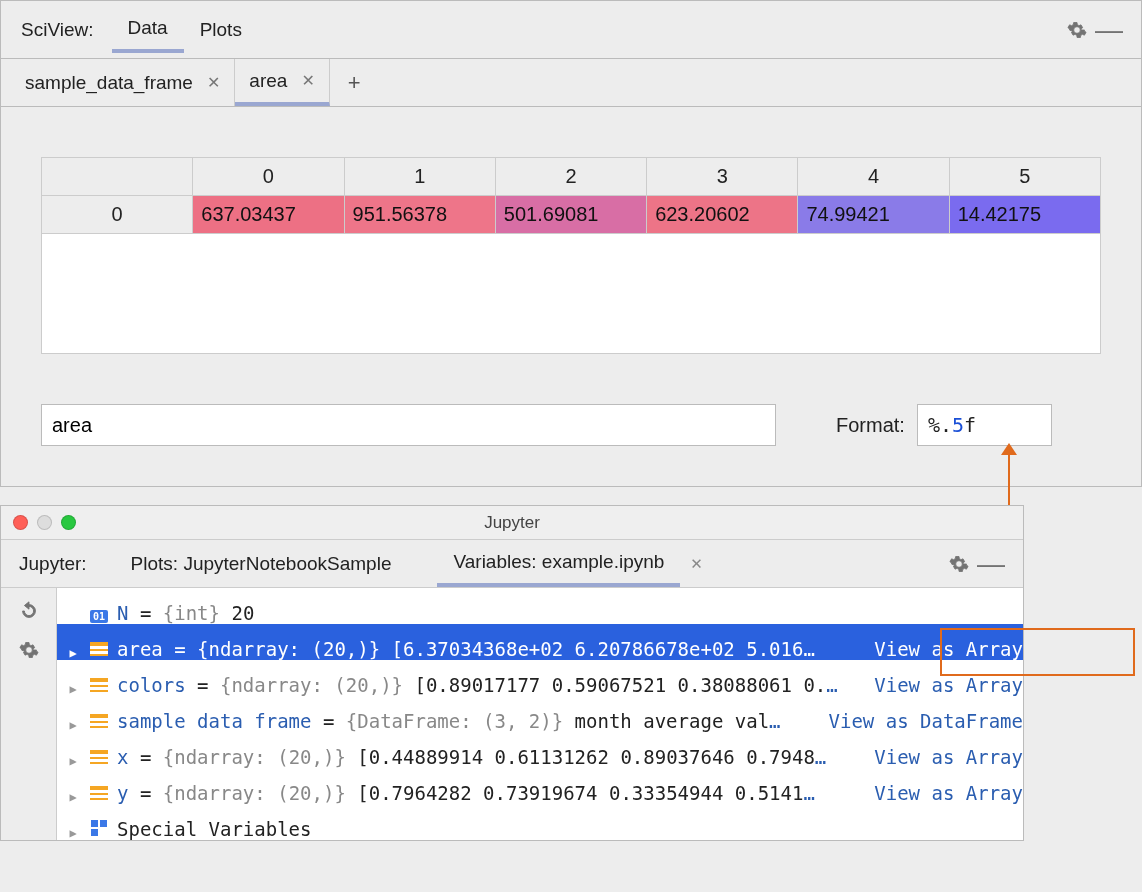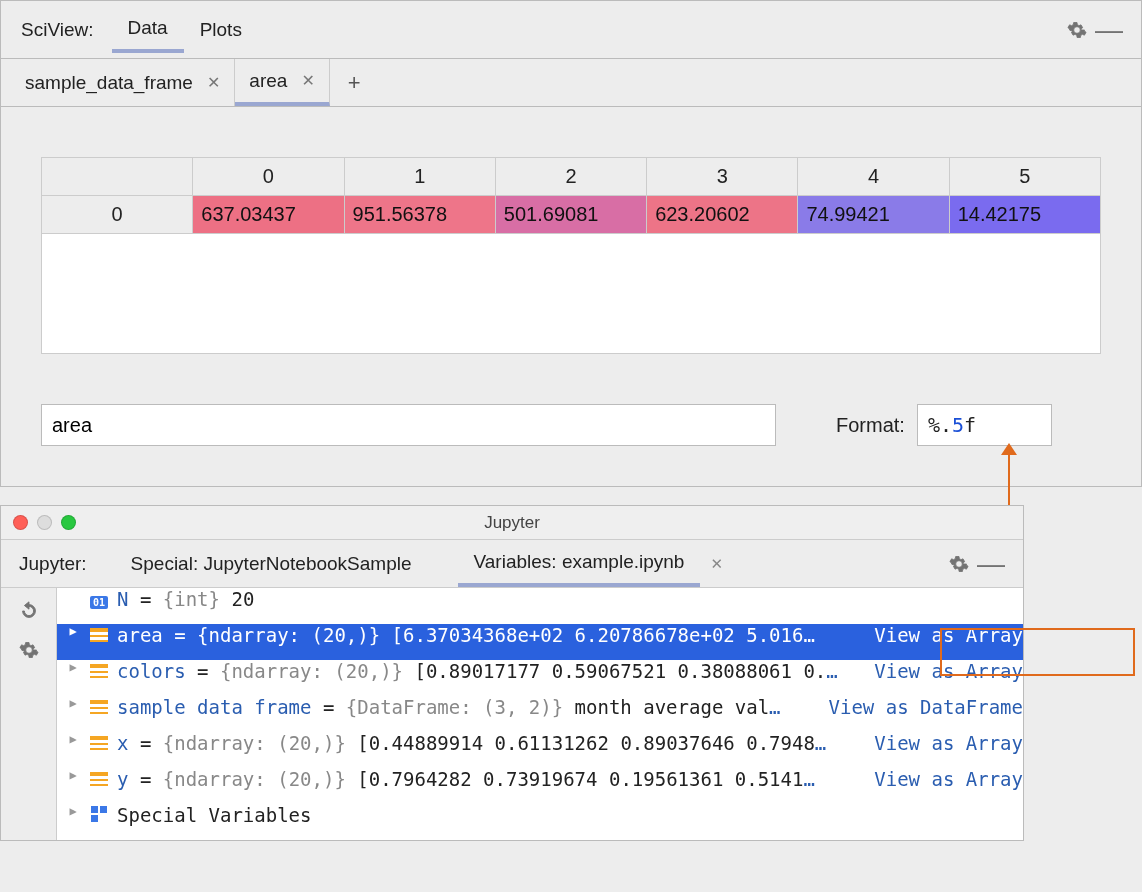--- a/index.html
+++ b/index.html
@@ -184,21 +184,21 @@
   display: flex;
   flex-direction: column;
   align-items: center;
   padding-top: 12px;
   gap: 18px;
 }
 
 .varlist { flex: 1; font-size: 19px; font-family: Menlo, monospace; }
 .varrow {
   display: flex;
-  align-items: flex-start;
+  align-items: flex-end;
   height: 36px;
   padding-left: 8px;
   white-space: nowrap;
   overflow: hidden;
 }
 .varrow.selected { background: #2a61de; color: #fff; }
 .varrow .tri { width: 16px; color: #999; font-size: 12px; text-align:center; }
 .varrow.selected .tri { color: #fff; }
 .varrow .vicon { width: 24px; text-align: center; margin: 0 6px; }
 .var-name { color: #2a5db0; }
@@ -316,21 +316,21 @@
     <div class="traffic">
       <div class="tl red"></div>
       <div class="tl gray"></div>
       <div class="tl green"></div>
     </div>
     <span class="window-title">Jupyter</span>
   </div>
 
   <div class="jupyter-header">
     <span class="jh-label">Jupyter:</span>
-    <span class="jh-tab">Special: JupyterNotebookSample</span>
+    <span class="jh-tab">Plots: JupyterNotebookSample</span>
     <span style="width:30px"></span>
     <span class="jh-tab active">
       <span>Variables: example.ipynb</span>
     </span>
     <span class="jh-close">✕</span>
     <span class="spacer"></span>
     <span class="icon gear">
       <svg width="20" height="20" viewBox="0 0 24 24">
           <path d="M12 8a4 4 0 100 8 4 4 0 000-8zm9 4a7 7 0 01-.1 1.2l2 1.6-2 3.4-2.4-1a7 7 0 01-2 1.2l-.4 2.6h-4l-.4-2.6a7 7 0 01-2-1.2l-2.4 1-2-3.4 2-1.6A7 7 0 013 12a7 7 0 01.1-1.2l-2-1.6 2-3.4 2.4 1a7 7 0 012-1.2L8 3h4l.4 2.6a7 7 0 012 1.2l2.4-1 2 3.4-2 1.6c.1.4.2.8.2 1.2z" fill="#737373"></path>
         </svg>
@@ -419,21 +419,21 @@
       </div>
 
       <div class="varrow">
         <span class="tri">▶</span>
         <span class="vicon"><span class="nd-icon"></span></span>
         <span class="rowtext">
           <span class="var-name">y</span>
           <span class="var-val"> = </span>
           <span class="var-type">{ndarray: (20,)}</span>
           <span class="var-val"> </span>
-          <span class="var-val">[0.7964282  0.73919674 0.19561361 0.5141</span><span class="ellips">…</span>
+          <span class="var-val">[0.7964282  0.73919674 0.33354944 0.5141</span><span class="ellips">…</span>
         </span>
         <span class="view-link">View as Array</span>
       </div>
 
       <div class="varrow">
         <span class="tri">▶</span>
         <span class="vicon"><span class="sv-icon"><span></span></span></span>
         <span class="rowtext">
           <span class="var-val">Special Variables</span>
         </span>

